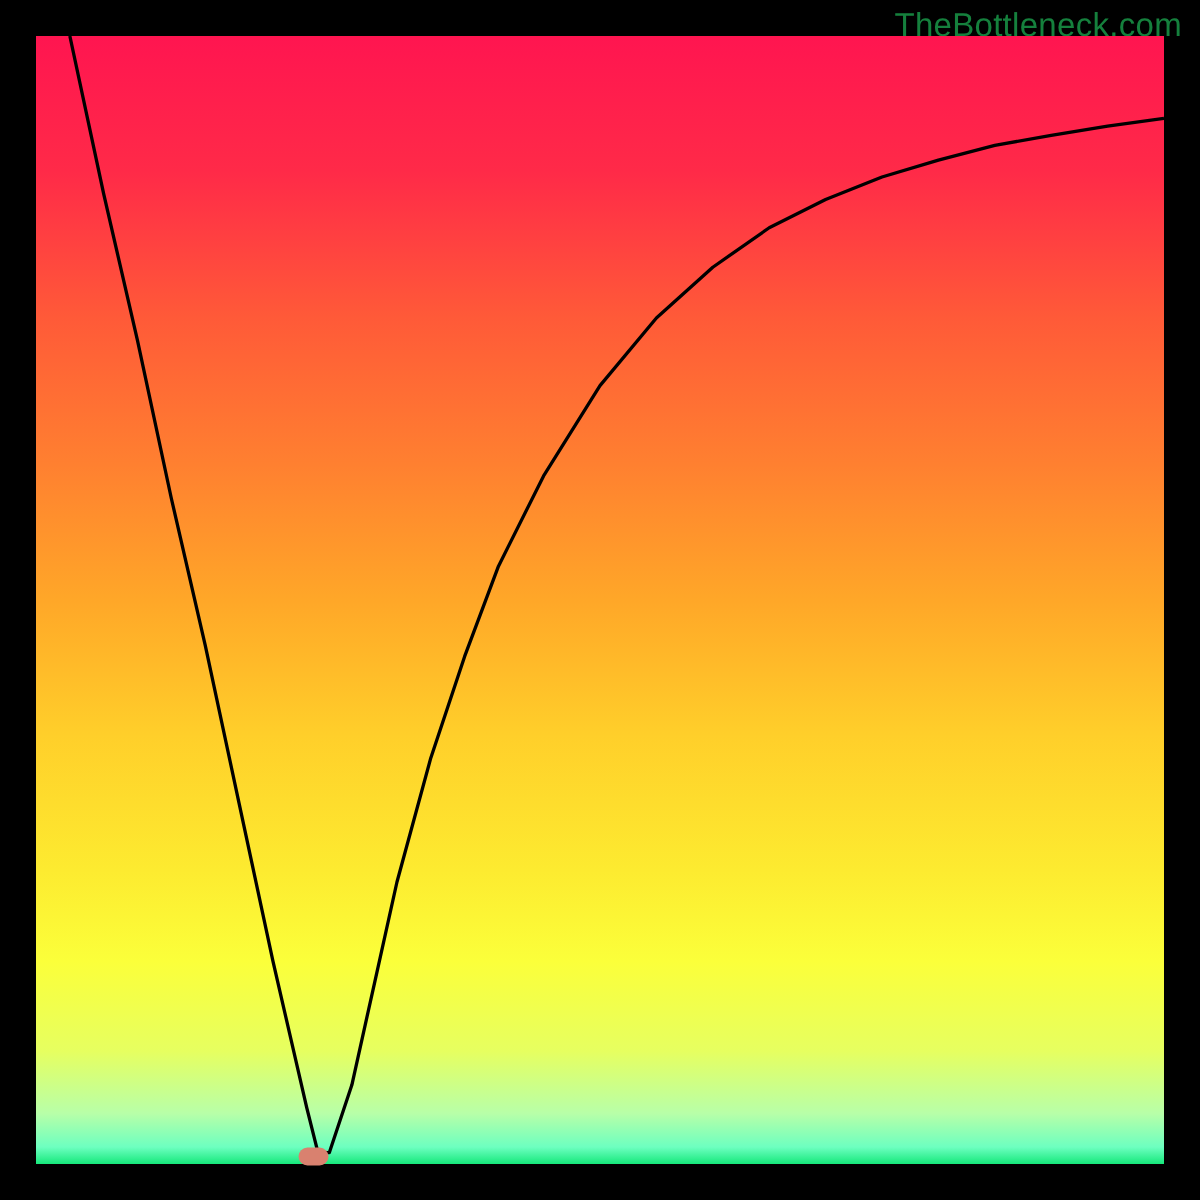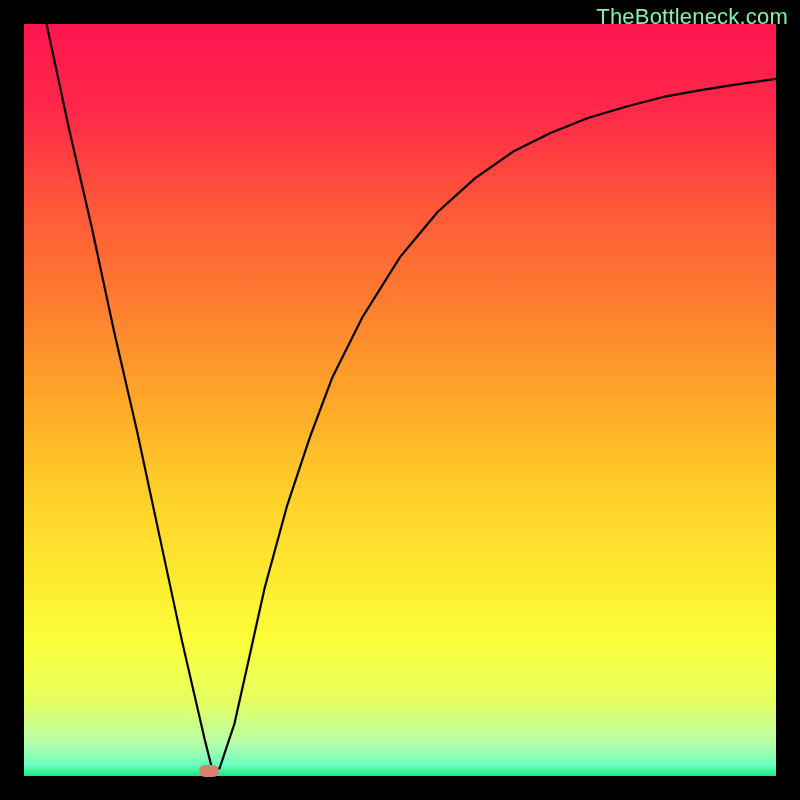--- a/index.html
+++ b/index.html
@@ -23,21 +23,21 @@
     position: absolute;
     left: 0;
     top: 0;
     width: 752px;
     height: 752px;
   }
   .watermark {
     position: absolute;
     top: 4px;
     right: 12px;
-    color: #86efac;
+    color: #15803d;
     font-size: 22px;
     letter-spacing: 0.2px;
     font-family: Arial, Helvetica, sans-serif;
   }
   .marker {
     position: absolute;
     width: 20px;
     height: 12px;
     background: #d9816f;
     border-radius: 6px;

